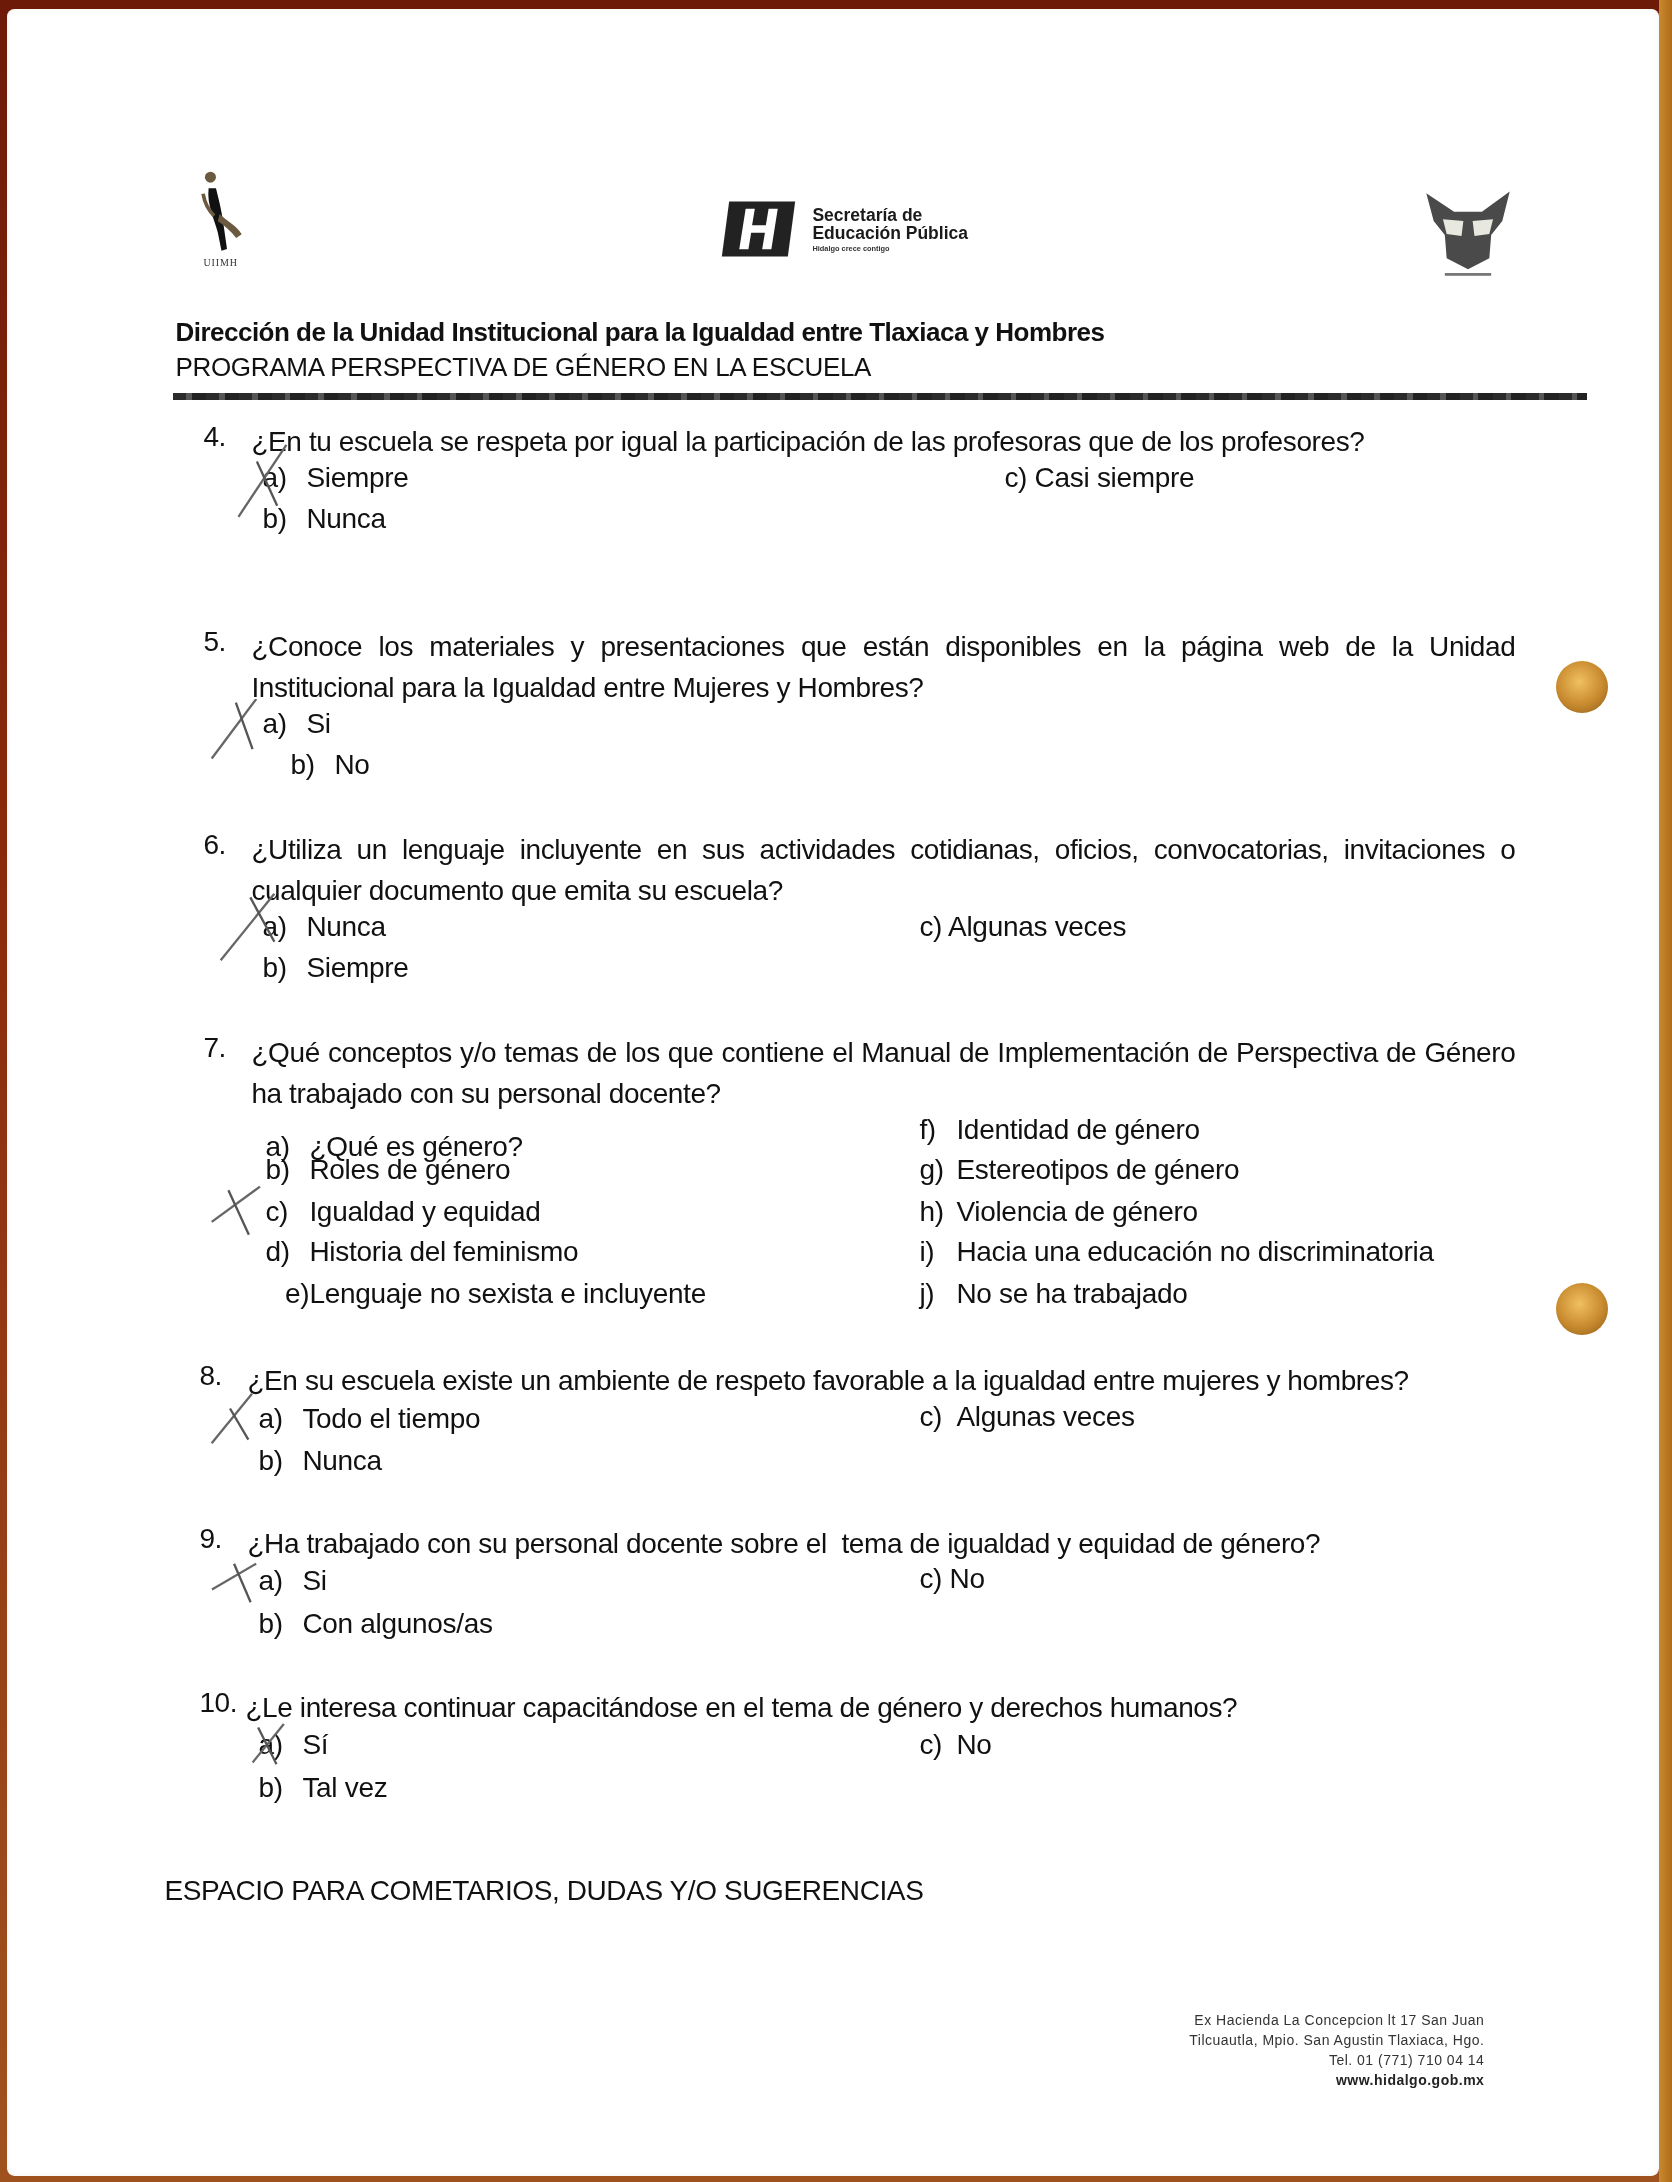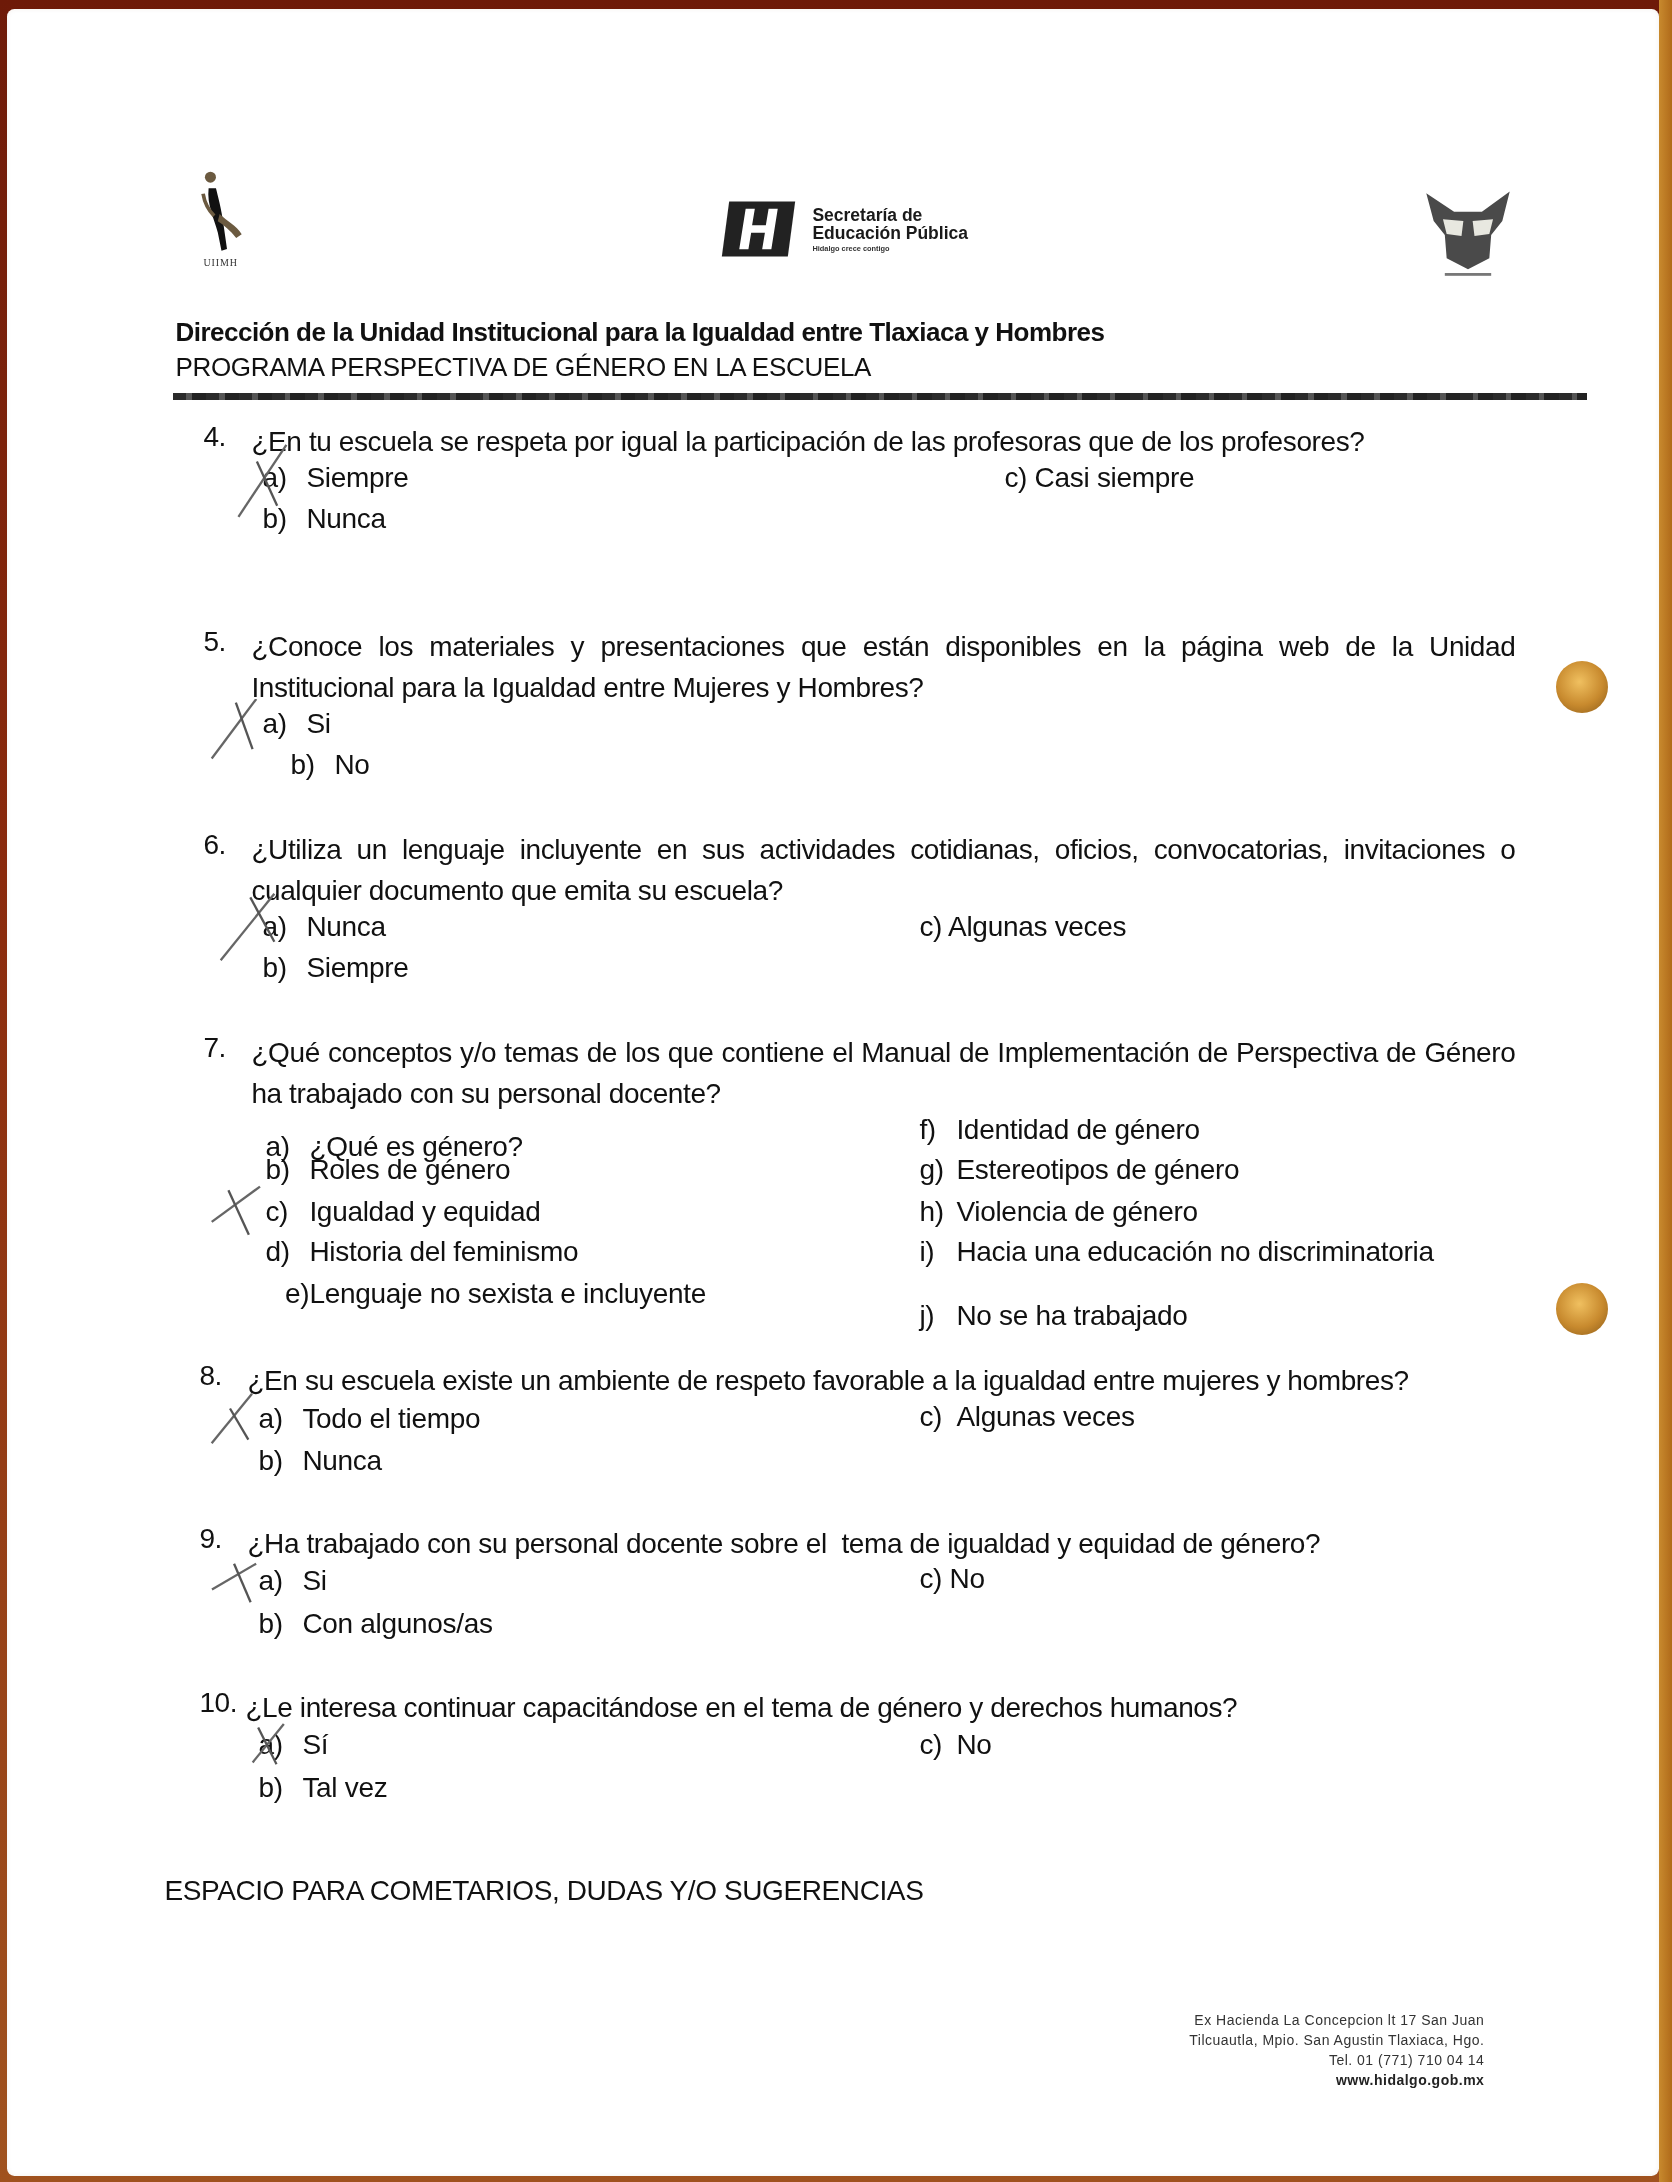--- a/index.html
+++ b/index.html
@@ -133,21 +133,21 @@
   </div>
   <div class="opt" style="left:258px; top:1105px;margin-top:17px;"><span class="lt">a)</span><span>¿Qué es género?</span></div>
   <div class="opt" style="left:258px; top:1145px;"><span class="lt">b)</span><span>Roles de género</span></div>
   <div class="opt" style="left:258px; top:1187px;"><span class="lt">c)</span><span>Igualdad y equidad</span></div>
   <div class="opt" style="left:258px; top:1227px;"><span class="lt">d)</span><span>Historia del feminismo</span></div>
   <div class="opt" style="left:258px; top:1269px;text-align:right;"><span class="lt">e)</span><span>Lenguaje no sexista e incluyente</span></div>
   <div class="opt" style="left:912px; top:1105px;"><span class="lt" style="width:37px;">f)</span><span>Identidad de género</span></div>
   <div class="opt" style="left:912px; top:1145px;"><span class="lt" style="width:37px;">g)</span><span>Estereotipos de género</span></div>
   <div class="opt" style="left:912px; top:1187px;"><span class="lt" style="width:37px;">h)</span><span>Violencia de género</span></div>
   <div class="opt" style="left:912px; top:1227px;"><span class="lt" style="width:37px;">i)</span><span>Hacia una educación no discriminatoria</span></div>
-  <div class="opt" style="left:912px; top:1269px;margin-top:22px;"><span class="lt" style="width:37px;">j)</span><span>No se ha trabajado</span></div>
+  <div class="opt" style="left:912px; top:1269px;"><span class="lt" style="width:37px;">j)</span><span>No se ha trabajado</span></div>
   <div class="mark" style="left:201px; top:1172px; width:65px; height:65px;">
     <svg viewBox="0 0 70 70">
         <path d="M4 44 L56 6" stroke="#666" stroke-width="2.5" fill="none"></path>
         <path d="M22 10 L44 58" stroke="#555" stroke-width="2.5" fill="none"></path>
       </svg>
   </div>
 
   <div class="q" style="left:192px; top:1351px;">
     <span class="num">8.</span>
     <span class="text" style="white-space:nowrap;">¿En su escuela existe un ambiente de respeto favorable a la igualdad entre mujeres y hombres?</span>

